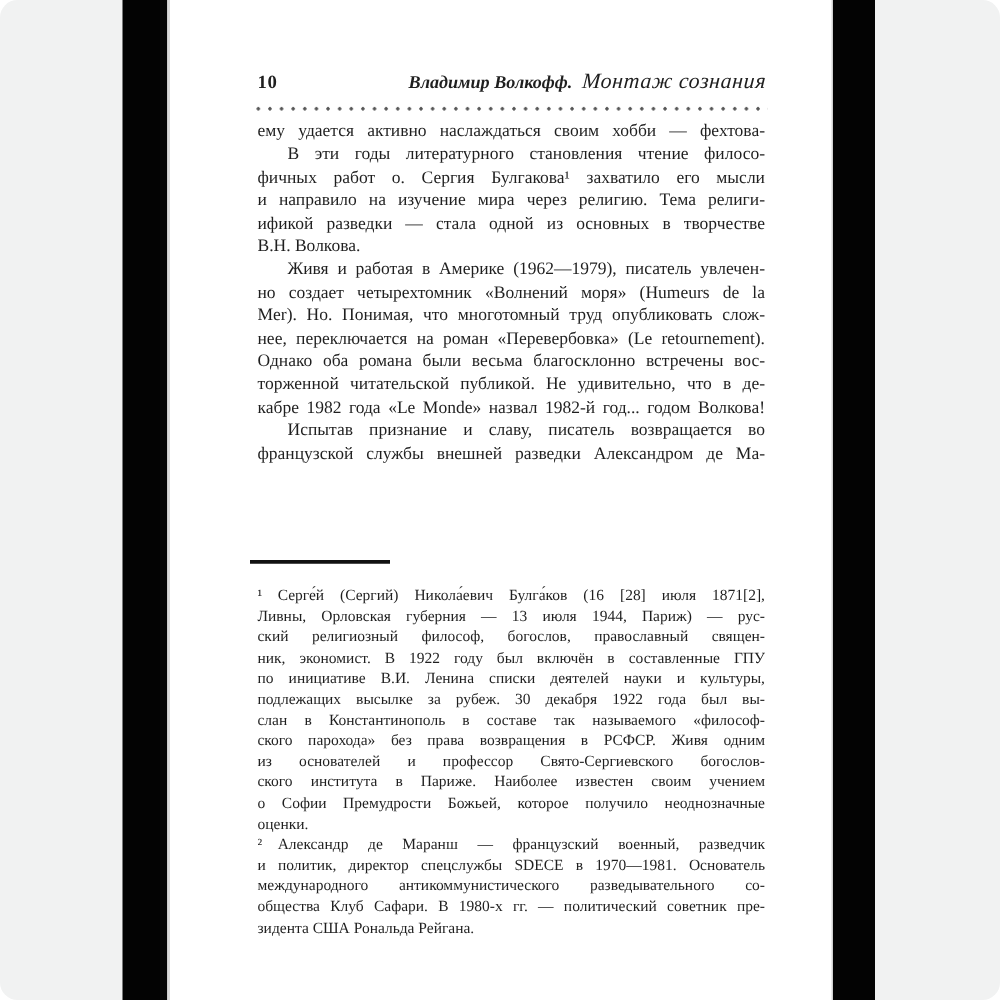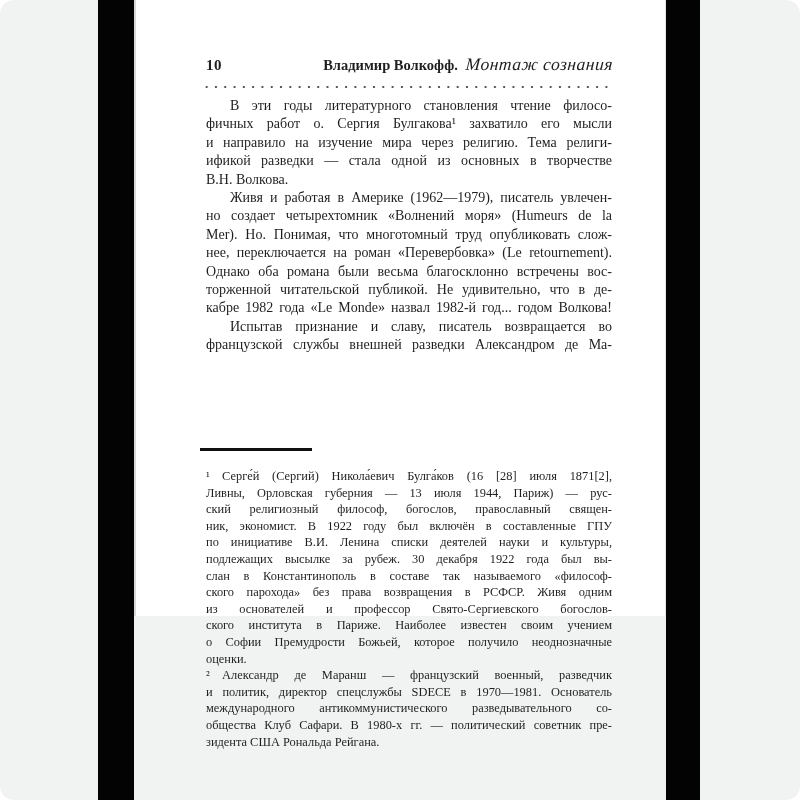--- a/index.html
+++ b/index.html
@@ -23,35 +23,35 @@
 
   .cover-bar {
     position: absolute; top: 0; height: 800px;
     background: var(--cover);
   }
   .cover-bar.left  { left: 98px;  width: 36px; }
   .cover-bar.right { left: 666px; width: 34px; }
 
   .page {
     position: absolute; top: 0; left: 134px;
-    width: 532px; height: 616px;
+    width: 532px; height: 800px;
     background: var(--page);
     border-left: 2px solid #d8d8d8;
     border-right: 1px solid #e4e4e4;
   }
 
   .col { position: absolute; left: 70px; width: 406px; }
 
   .running-header {
     top: 54px; height: 24px;
     display: flex; justify-content: space-between; align-items: baseline;
   }
   .page-number { font-weight: bold; font-size: 15px; letter-spacing: 0.5px; }
   .header-right { display: flex; align-items: baseline; gap: 7px; white-space: nowrap; }
-  .header-author { font-weight: bold; font-size: 14.5px; }
+  .header-author { font-weight: bold; font-size: 14.5px; font-style: italic; }
   .header-title-script {
     font-style: italic;
     font-size: 17.5px;
     letter-spacing: 0.5px;
     transform: skewX(-4deg);
     transform-origin: left bottom;
   }
 
   .dotted-rule {
     top: 84px; height: 6px; left: 66px; width: 412px;
@@ -98,20 +98,21 @@
       <span class="header-right">
         <span class="header-author">Владимир Волкофф.</span>
         <span class="header-title-script">Монтаж сознания</span>
       </span>
     </div>
 
     <div class="col dotted-rule"></div>
 
     <div class="col body-text">
         <div class="para">
+          <div class="tline">ему удается активно наслаждаться своим хобби — фехтова-</div>
         </div>
         <div class="para">
           <div class="tline first-indent">В эти годы литературного становления чтение филосо-</div>
           <div class="tline">фичных работ о. Сергия Булгакова¹ захватило его мысли</div>
           <div class="tline">и направило на изучение мира через религию. Тема религи-</div>
           <div class="tline">ификой разведки — стала одной из основных в творчестве</div>
           <div class="tline endline">В.Н. Волкова.</div>
         </div>
         <div class="para">
           <div class="tline first-indent">Живя и работая в Америке (1962—1979), писатель увлечен-</div>

